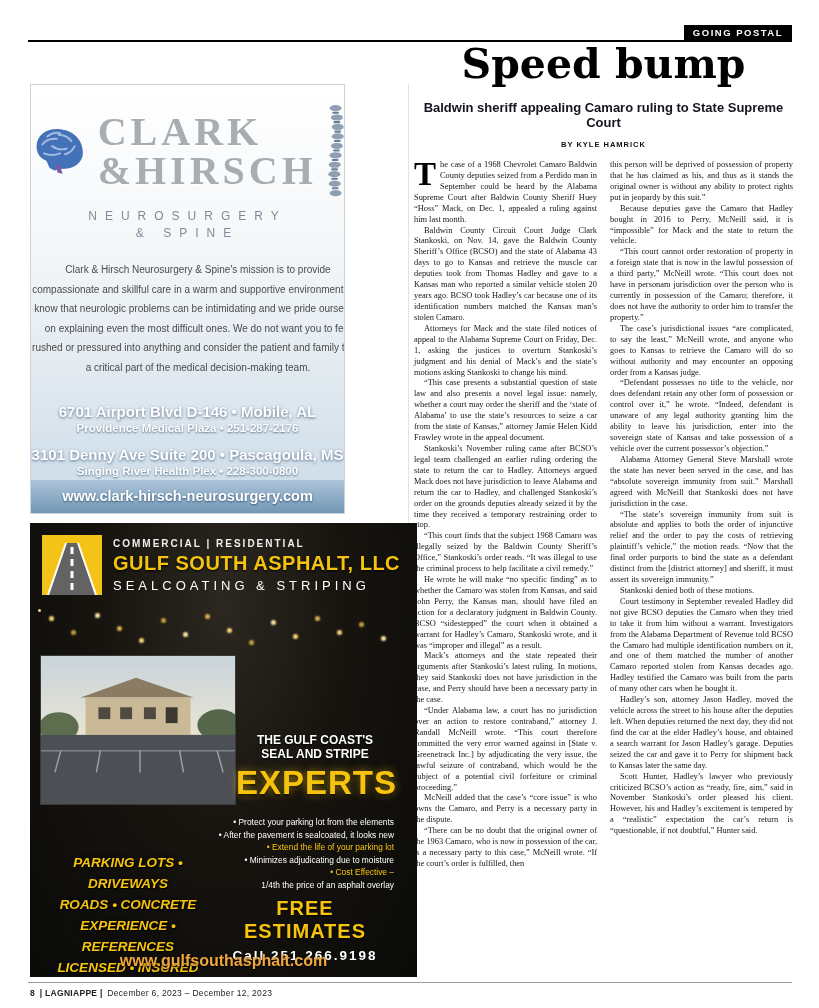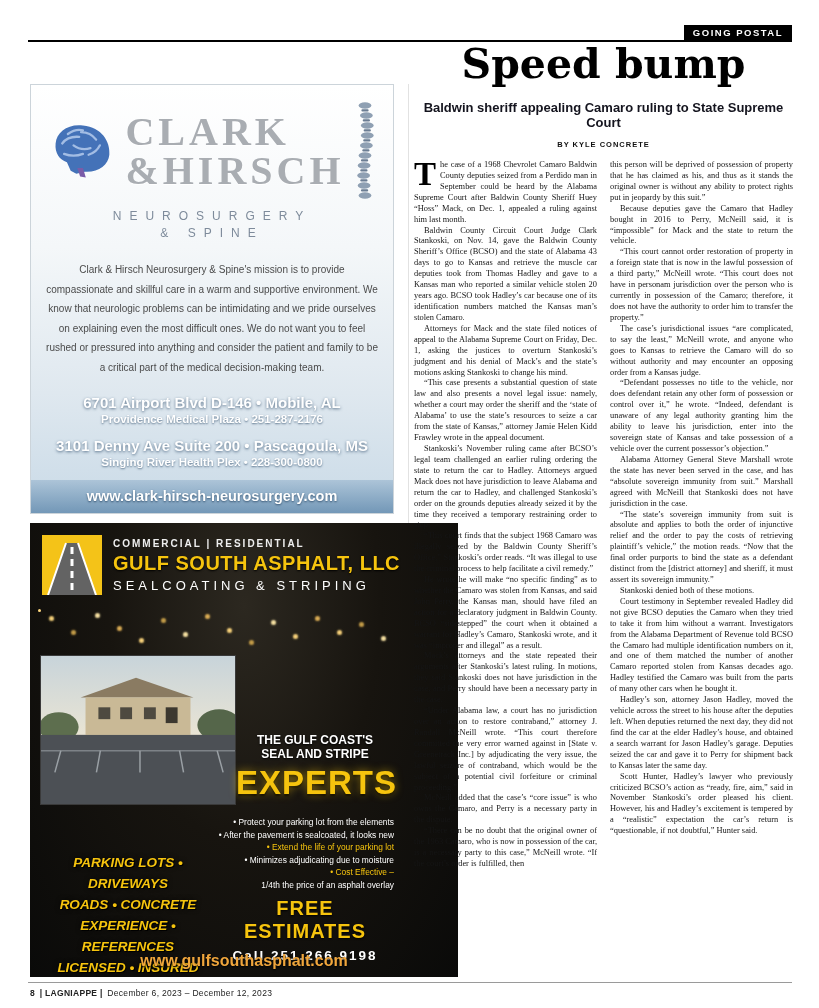--- a/index.html
+++ b/index.html
@@ -7,40 +7,40 @@
   body { font-family:"Liberation Sans", sans-serif; }
   .page { position:relative; width:819px; height:1008px; background:#ffffff; margin:0 auto; overflow:hidden; }
 
   
   .masthead-rule { position:absolute; top:40px; left:28px; width:764px; height:2px; background:#000; }
   .section-tag { position:absolute; top:25px; right:27px; background:#000; color:#fff; font-size:9.5px; font-weight:bold; letter-spacing:1.5px; padding:2px 9px 3px; }
 
   .col-divider { position:absolute; left:408px; top:84px; width:1px; height:893px; background:#e2e2e2; }
 
   
-  .ad-clark { position:absolute; left:30px; top:84px; width:364px; height:430px; border:1px solid #ccd4da;
+  .ad-clark { position:absolute; left:30px; top:84px; width:315px; height:430px; border:1px solid #ccd4da;
     background:linear-gradient(180deg,#ffffff 0%,#f4f7f9 38%,#dfe8ef 72%,#c9dae7 100%); overflow:hidden; text-align:center; }
   .clark-logo-row { display:flex; align-items:center; justify-content:center; gap:10px; margin-top:16px; }
   .brain { width:66px; height:58px; }
   .spine { width:20px; height:100px; }
   .clark-logo-text { font-family:"Liberation Serif", serif; font-size:40px; line-height:0.98; color:#a9adb2; font-weight:bold; letter-spacing:4px; text-align:left; text-shadow:0 1px 1px #fff; }
   .clark-tagline { margin-top:8px; color:#7d8failing; }
   .clark-tagline div { font-size:12px; letter-spacing:8px; color:#7e8b9b; }
   .clark-tagline div + div { margin-top:3px; }
   .clark-mission { margin:20px auto 0; width:334px; font-size:10px; line-height:1.95; color:#4b4b4b; }
-  .clark-addresses { margin-top:17px; }
+  .clark-addresses { margin-top:26px; }
   .clark-addr-main { font-size:15px; font-weight:bold; color:#fff; text-shadow:0 1px 3px rgba(40,70,100,.75); }
   .clark-addr-sub { font-size:11.5px; font-weight:bold; color:#fff; text-shadow:0 1px 2px rgba(40,70,100,.7); margin-top:2px; }
   .clark-addr-main.g2 { margin-top:12px; }
   .clark-site-bar { position:absolute; bottom:0; left:0; right:0; padding:8px 8px 9px;
     background:linear-gradient(180deg, rgba(130,165,195,.45), rgba(100,140,175,.85));
     font-size:14.5px; font-weight:bold; color:#fff; text-shadow:0 1px 2px rgba(35,65,95,.8); }
 
   
-  .ad-gulf { position:absolute; left:30px; top:523px; width:428px; height:454px; color:#fff; overflow:hidden;
+  .ad-gulf { position:absolute; left:30px; top:523px; width:387px; height:454px; color:#fff; overflow:hidden;
     background:radial-gradient(ellipse at 50% 18%, #2c2820 0%, #17140f 45%, #0a0a09 100%); }
   .gulf-header { position:absolute; top:12px; left:12px; display:flex; gap:11px; align-items:center; }
   .gulf-logo { width:60px; height:60px; flex:0 0 auto; }
   .gulf-commres { font-size:10px; font-weight:bold; letter-spacing:2px; color:#eeeeee; }
   .gulf-company { font-size:20px; font-weight:bold; color:#f6c40e; letter-spacing:.5px; margin-top:3px; text-shadow:0 1px 2px #000; }
   .gulf-sub { font-size:13px; letter-spacing:4px; color:#ffffff; margin-top:3px; }
   .gulf-lights { position:absolute; top:86px; left:8px; width:3px; height:3px; border-radius:50%; background:#ffd87e;
     box-shadow: 12px 8px 2px 1px #ffd87e, 34px 22px 2px 1px #caa14a, 58px 5px 2px 1px #ffe9a8,
       80px 18px 2px 1px #e2b257, 102px 30px 2px 1px #ffd87e, 124px 10px 2px 1px #caa14a,
       146px 24px 2px 1px #ffe9a8, 168px 6px 2px 1px #e2b257, 190px 20px 2px 1px #ffd87e,
@@ -196,21 +196,21 @@
     <div class="gulf-cta">
       <div class="gulf-free">FREE ESTIMATES</div>
       <div class="gulf-call">Call 251.266.9198</div>
     </div>
     <div class="gulf-site">www.gulfsouthasphalt.com</div>
   </div>
 
   <div class="article">
     <h1 class="article-title">Speed bump</h1>
     <h2 class="article-subtitle">Baldwin sheriff appealing Camaro ruling to State Supreme Court</h2>
-    <div class="byline">BY KYLE CONCRETE</div>
+    <div class="byline">BY KYLE HAMRICK</div>
     <div class="cols">
       <div class="col">
         <p class="first"><span class="dropcap">T</span><span>he case of a 1968 Chevrolet Camaro Baldwin County deputies seized from a Perdido man in September could be heard by the Alabama Supreme Court after Baldwin County Sheriff Huey “Hoss” Mack, on Dec. 1, appealed a ruling against him last month.</span></p>
         <p>Baldwin County Circuit Court Judge Clark Stankoski, on Nov. 14, gave the Baldwin County Sheriff’s Office (BCSO) and the state of Alabama 43 days to go to Kansas and retrieve the muscle car deputies took from Thomas Hadley and gave to a Kansas man who reported a similar vehicle stolen 20 years ago. BCSO took Hadley’s car because one of its identification numbers matched the Kansas man’s stolen Camaro.</p>
         <p>Attorneys for Mack and the state filed notices of appeal to the Alabama Supreme Court on Friday, Dec. 1, asking the justices to overturn Stankoski’s judgment and his denial of Mack’s and the state’s motions asking Stankoski to change his mind.</p>
         <p>“This case presents a substantial question of state law and also presents a novel legal issue: namely, whether a court may order the sheriff and the ‘state of Alabama’ to use the state’s resources to seize a car from the state of Kansas,” attorney Jamie Helen Kidd Frawley wrote in the appeal document.</p>
         <p>Stankoski’s November ruling came after BCSO’s legal team challenged an earlier ruling ordering the state to return the car to Hadley. Attorneys argued Mack does not have jurisdiction to leave Alabama and return the car to Hadley, and challenged Stankoski’s order on the grounds deputies already seized it by the time they received a temporary restraining order to stop.</p>
         <p>“This court finds that the subject 1968 Camaro was illegally seized by the Baldwin County Sheriff’s Office,” Stankoski’s order reads. “It was illegal to use the criminal process to help facilitate a civil remedy.”</p>
         <p>He wrote he will make “no specific finding” as to whether the Camaro was stolen from Kansas, and said John Perry, the Kansas man, should have filed an action for a declaratory judgment in Baldwin County. BCSO “sidestepped” the court when it obtained a warrant for Hadley’s Camaro, Stankoski wrote, and it was “improper and illegal” as a result.</p>
         <p>Mack’s attorneys and the state repeated their arguments after Stankoski’s latest ruling. In motions, they said Stankoski does not have jurisdiction in the case, and Perry should have been a necessary party in the case.</p>

